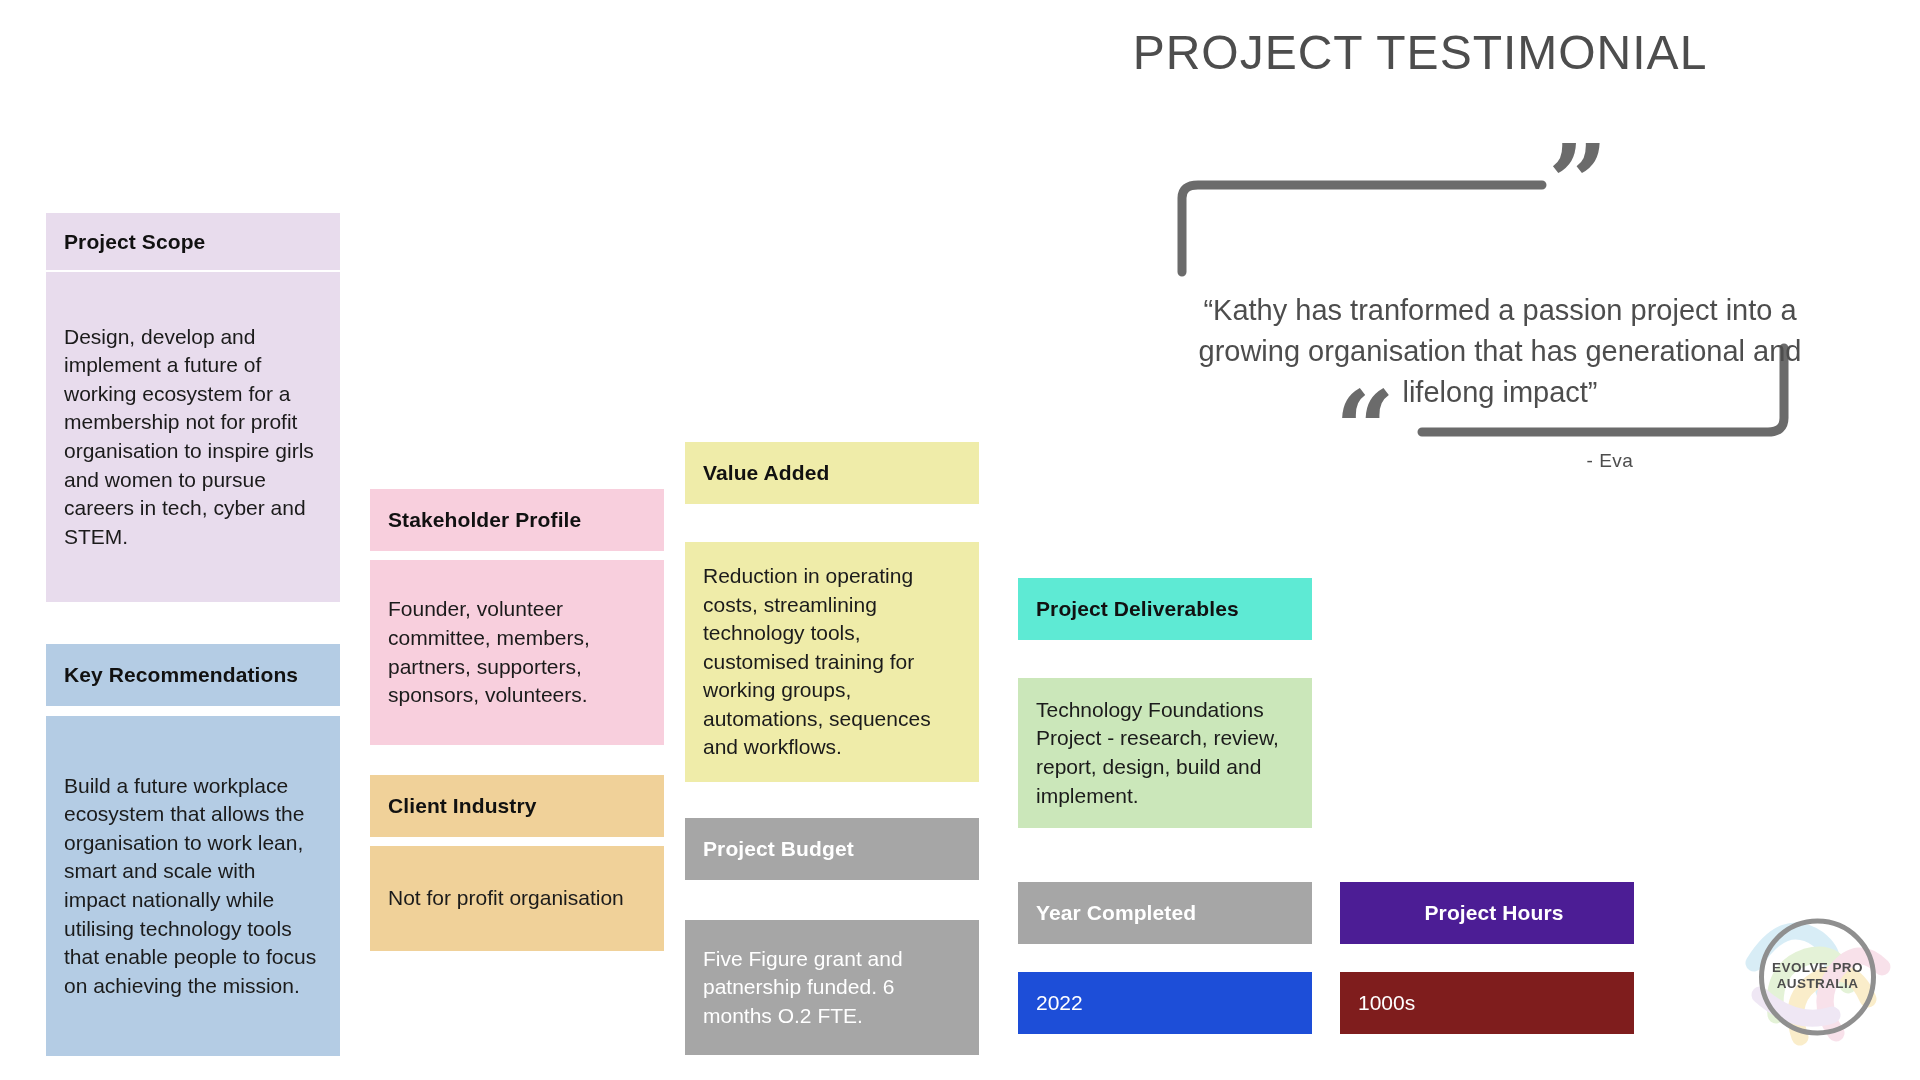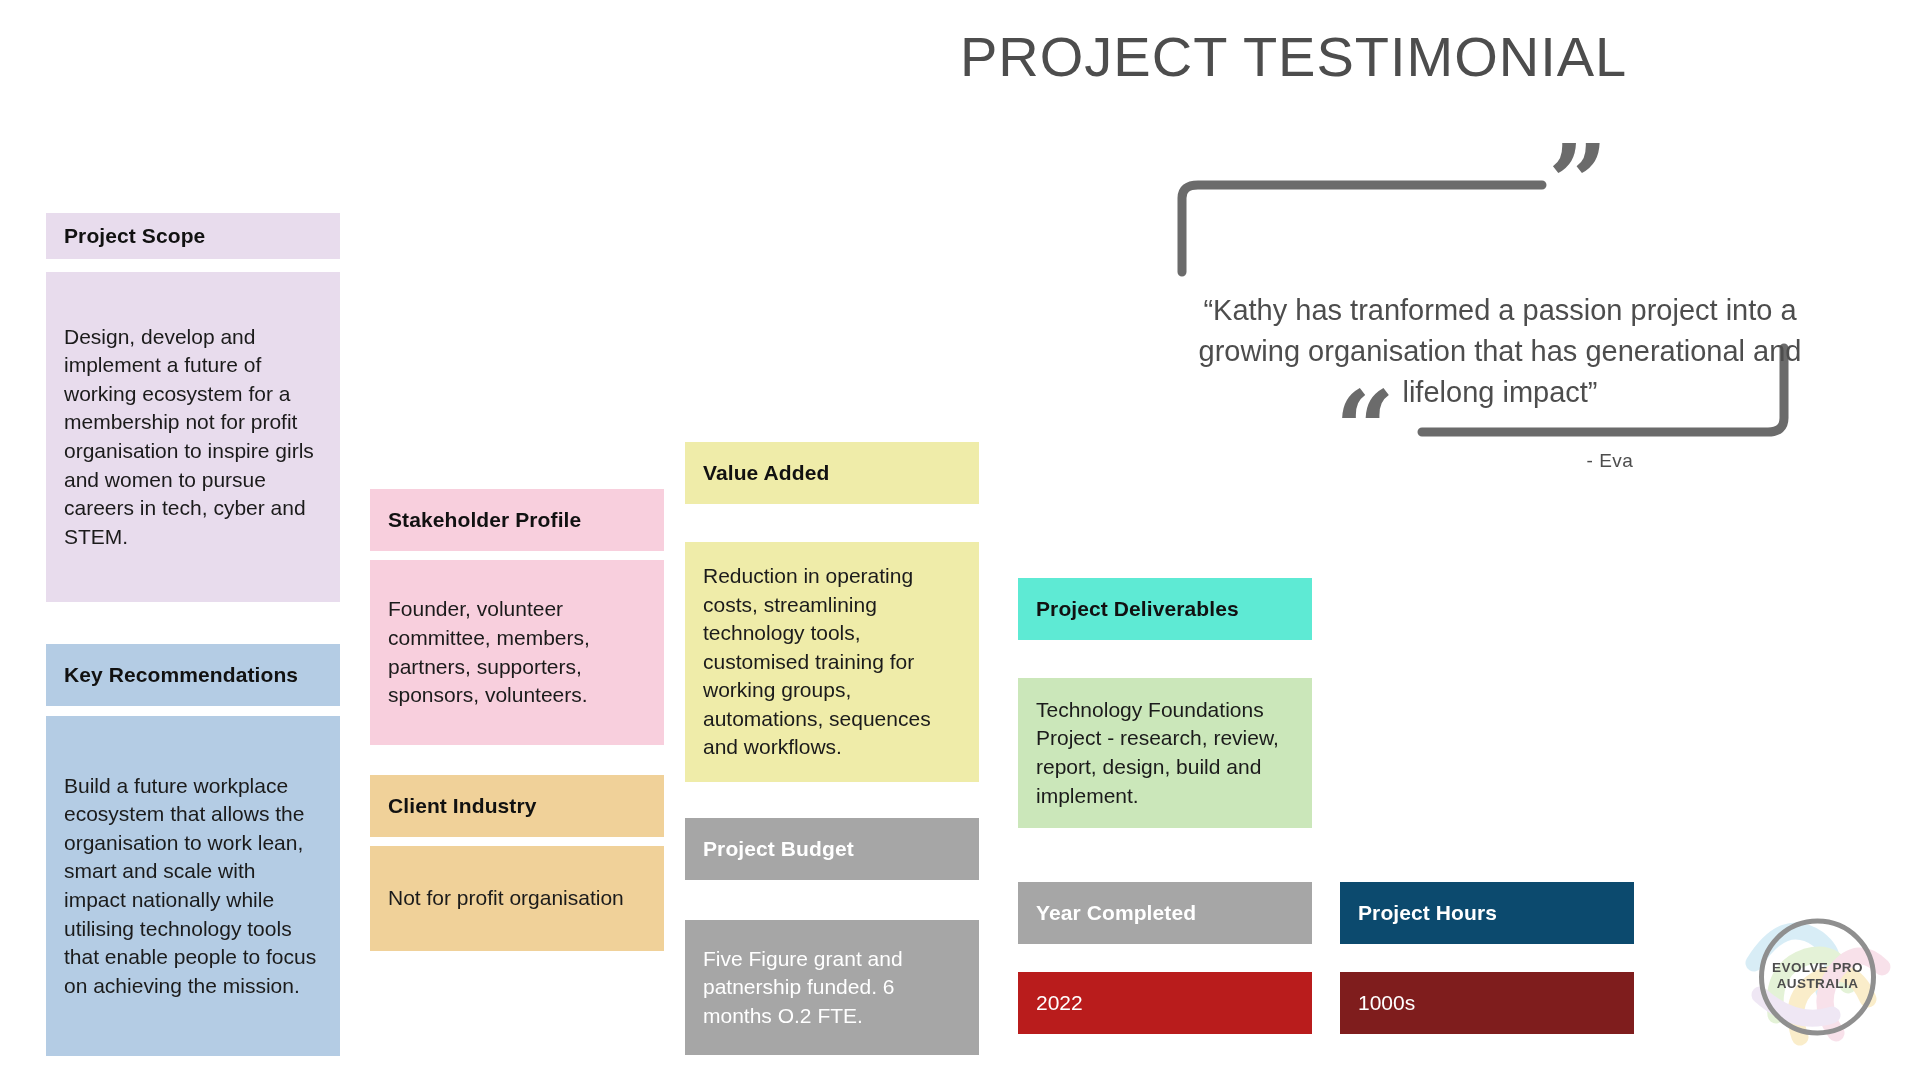--- a/index.html
+++ b/index.html
@@ -23,22 +23,22 @@
     width: 1920px;
     height: 1080px;
   }
 
   
   .page-title {
     position: absolute;
     left: 960px;
     top: 28px;
     width: 920px;
-    text-align: left;
-    font-size: 56px;
+    text-align: center;
+    font-size: 48px;
     font-weight: 300;
     letter-spacing: 1px;
     color: #4d4d4d;
     line-height: 1.05;
     white-space: nowrap;
   }
 
   
   .card {
     position: absolute;
@@ -152,21 +152,21 @@
   }
 </style>
 </head>
 <body>
 
 <div class="canvas">
 
   <div class="page-title">PROJECT TESTIMONIAL</div>
 
   <div id="cards-root">
-      <div class="card head" style="left: 46px; top: 213px; width: 294px; height: 46px; background: rgb(232, 220, 237); padding-left: 18px; padding-right: 14px;">
+      <div class="card head" style="left: 46px; top: 213px; width: 294px; height: 57px; background: rgb(232, 220, 237); padding-left: 18px; padding-right: 14px;">
         <span class="card-text">Project Scope</span>
       </div>
       <div class="card body" style="left: 46px; top: 272px; width: 294px; height: 330px; background: rgb(232, 220, 237); padding-left: 18px; padding-right: 18px;">
         <span class="card-text">Design, develop and implement a future of working ecosystem for a membership not for profit organisation to inspire girls and women to pursue careers in tech, cyber and STEM.</span>
       </div>
       <div class="card head" style="left: 46px; top: 644px; width: 294px; height: 62px; background: rgb(180, 204, 228); padding-left: 18px; padding-right: 14px;">
         <span class="card-text">Key Recommendations</span>
       </div>
       <div class="card body" style="left: 46px; top: 716px; width: 294px; height: 340px; background: rgb(180, 204, 228); padding-left: 18px; padding-right: 18px;">
         <span class="card-text">Build a future workplace ecosystem that allows the organisation to work lean, smart and scale with impact nationally while utilising technology tools that enable people to focus on achieving the mission.</span>
@@ -197,24 +197,24 @@
       </div>
       <div class="card head" style="left: 1018px; top: 578px; width: 294px; height: 62px; background: #5eead4; padding-left: 18px; padding-right: 14px;">
         <span class="card-text">Project Deliverables</span>
       </div>
       <div class="card body" style="left: 1018px; top: 678px; width: 294px; height: 150px; background: rgb(203, 231, 186); padding-left: 18px; padding-right: 18px;">
         <span class="card-text">Technology Foundations Project - research, review, report, design, build and implement.</span>
       </div>
       <div class="card head onDark" style="left: 1018px; top: 882px; width: 294px; height: 62px; background: rgb(166, 166, 166); padding-left: 18px; padding-right: 14px;">
         <span class="card-text">Year Completed</span>
       </div>
-      <div class="card body onDark" style="left: 1018px; top: 972px; width: 294px; height: 62px; background: #b91c1c; padding-left: 18px; padding-right: 18px;">
+      <div class="card body onDark" style="left: 1018px; top: 972px; width: 294px; height: 62px; background: #1d4ed8; padding-left: 18px; padding-right: 18px;">
         <span class="card-text">2022</span>
       </div>
-      <div class="card head onDark" style="left: 1340px; top: 882px; width: 294px; height: 62px; background: #0c4a6e; padding-left: 18px; padding-right: 4px;">
+      <div class="card head onDark" style="left: 1340px; top: 882px; width: 294px; height: 62px; background: #4c1d95; padding-left: 18px; padding-right: 4px; text-align: center;">
         <span class="card-text">Project Hours</span>
       </div>
       <div class="card body onDark" style="left: 1340px; top: 972px; width: 294px; height: 62px; background: #7f1d1d; padding-left: 18px; padding-right: 18px;">
         <span class="card-text">1000s</span>
       </div>
     </div>
 
   <div class="quote-wrap">
 
     <svg class="bracket-svg" viewBox="0 0 700 350">

